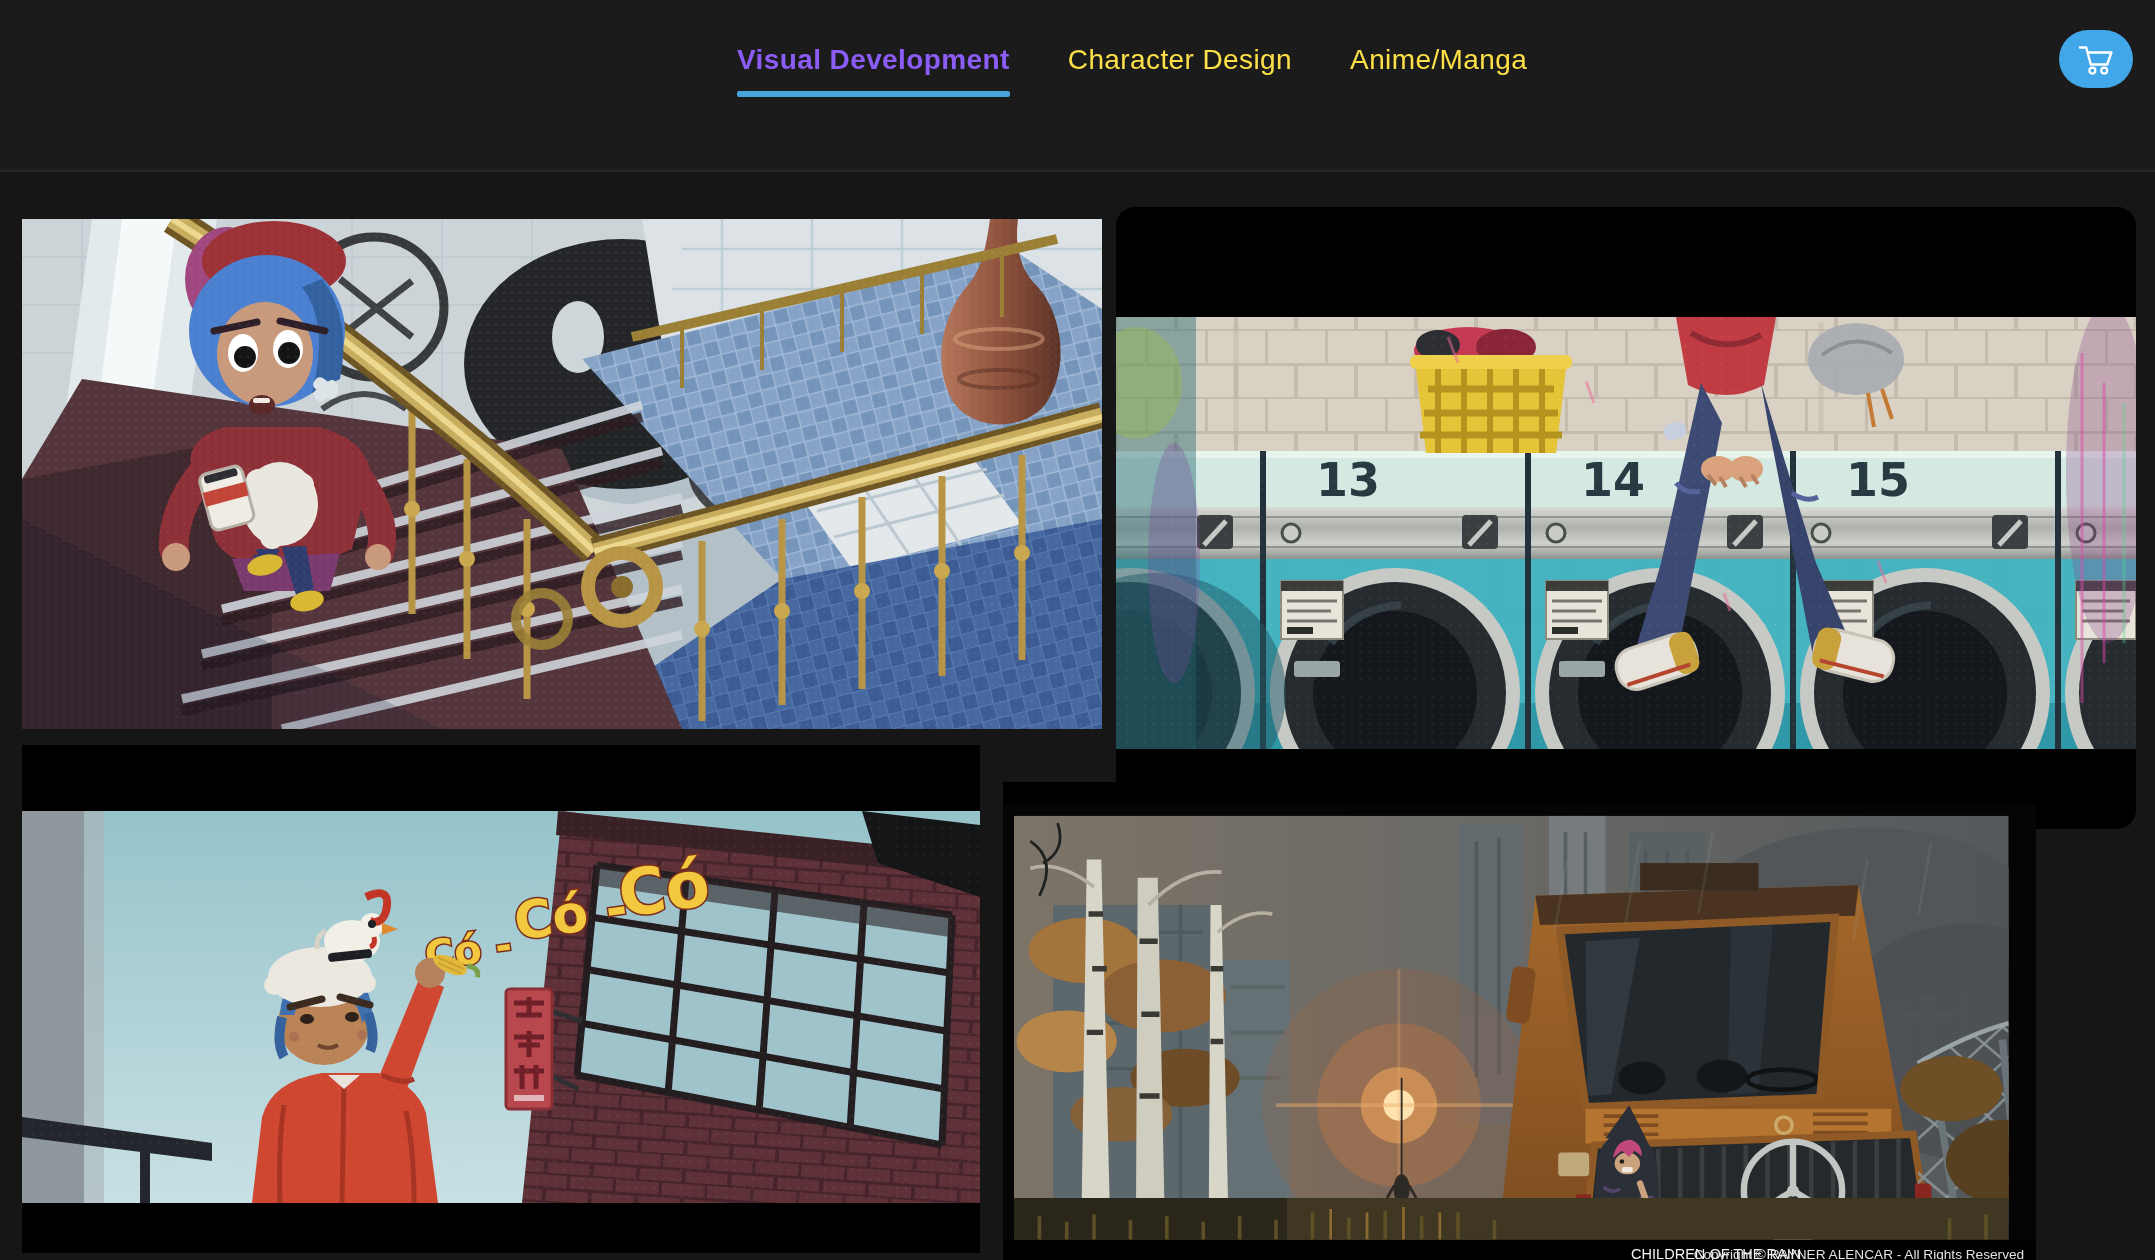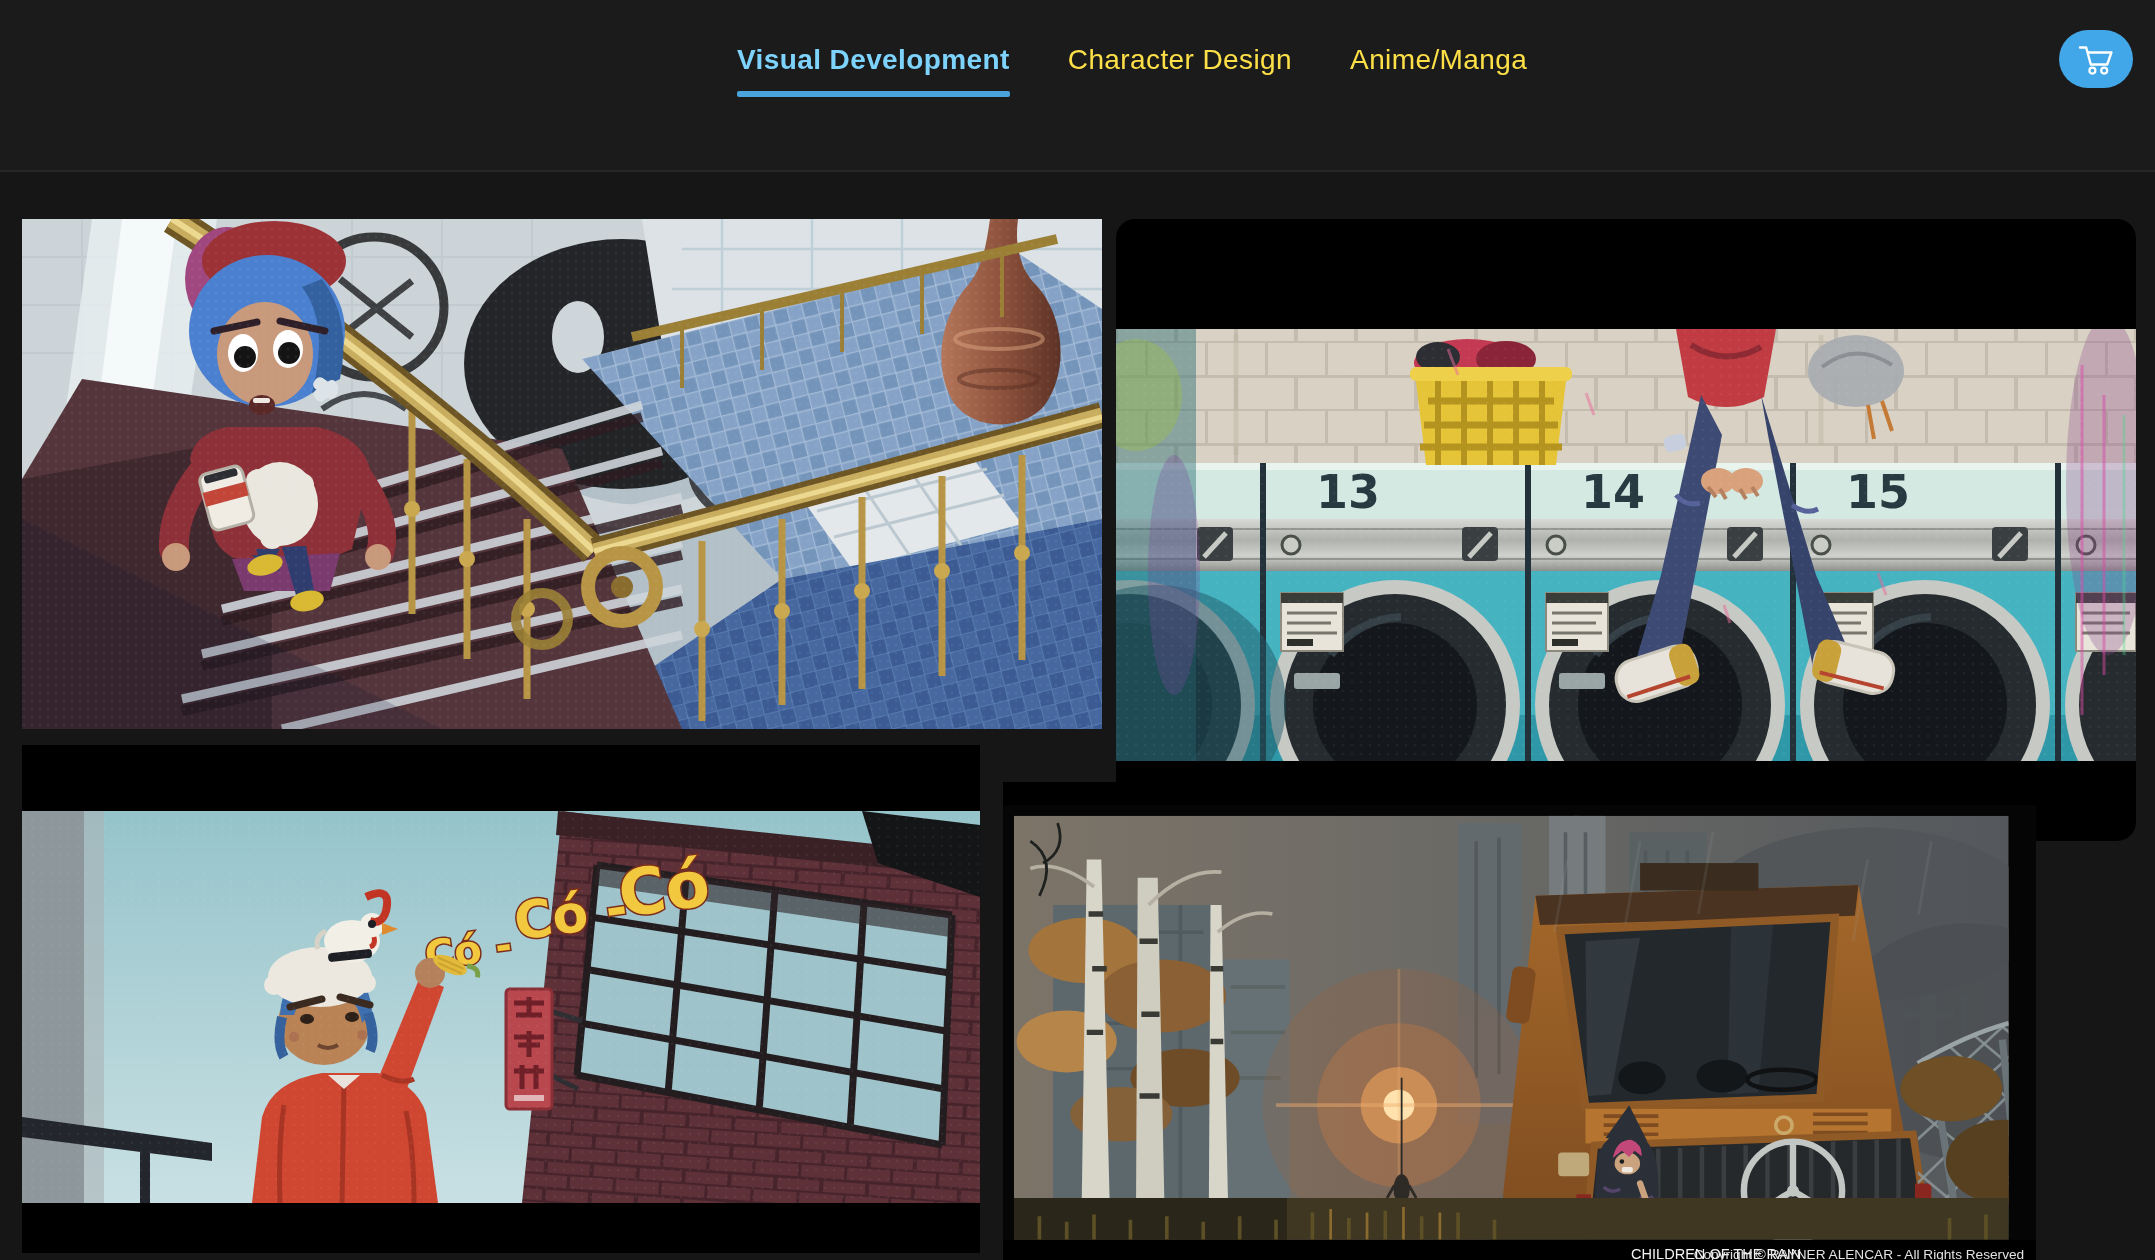--- a/index.html
+++ b/index.html
@@ -6,30 +6,30 @@
   .screen{position:relative;width:2155px;height:1260px;background:#161616;overflow:hidden;
           font-family:"Liberation Sans",sans-serif;}
   
   .hdr{position:absolute;left:0;top:0;width:2155px;height:170px;background:#1b1b1b;
        border-bottom:2px solid #272727;}
   .identity{position:absolute;left:24px;top:12px;}
   .site-title{margin:0;font-size:54px;font-weight:900;letter-spacing:-1px;color:#ffffff;line-height:1.02;}
   .site-email{margin-top:9px;font-size:26px;color:#b2b2b2;letter-spacing:.2px;}
   .nav{position:absolute;left:737px;top:44px;display:flex;gap:58px;align-items:flex-start;}
   .tab{position:relative;font-size:28px;color:#fde047;letter-spacing:.4px;cursor:pointer;white-space:nowrap;}
-  .tab.active{color:#7dd3fc;font-weight:700;}
+  .tab.active{color:#8b5cf6;font-weight:700;}
   .tab.active::after{content:"";position:absolute;left:0;right:0;bottom:-21px;height:6px;
                      background:#4aa3dd;border-radius:2px;}
   .cart-btn{position:absolute;right:22px;top:30px;width:74px;height:58px;border:none;border-radius:29px;
             background:#42a7e8;display:flex;align-items:center;justify-content:center;cursor:pointer;padding:0;}
   
   .art{position:absolute;margin:0;background:#000;overflow:hidden;}
   .art svg{display:block;width:100%;height:100%;}
   #art1{left:22px;top:219px;width:1080px;height:510px;}
-  #art2{left:1116px;top:219px;width:1020px;height:622px;border-radius:19px;}
+  #art2{left:1116px;top:207px;width:1020px;height:622px;border-radius:19px;}
   #art3{left:22px;top:745px;width:958px;height:508px;}
   #art4{left:1003px;top:782px;width:1033px;height:508px;}
 </style>
 </head>
 <body>
 
 <div class="screen">
 
   <header class="hdr">
 

